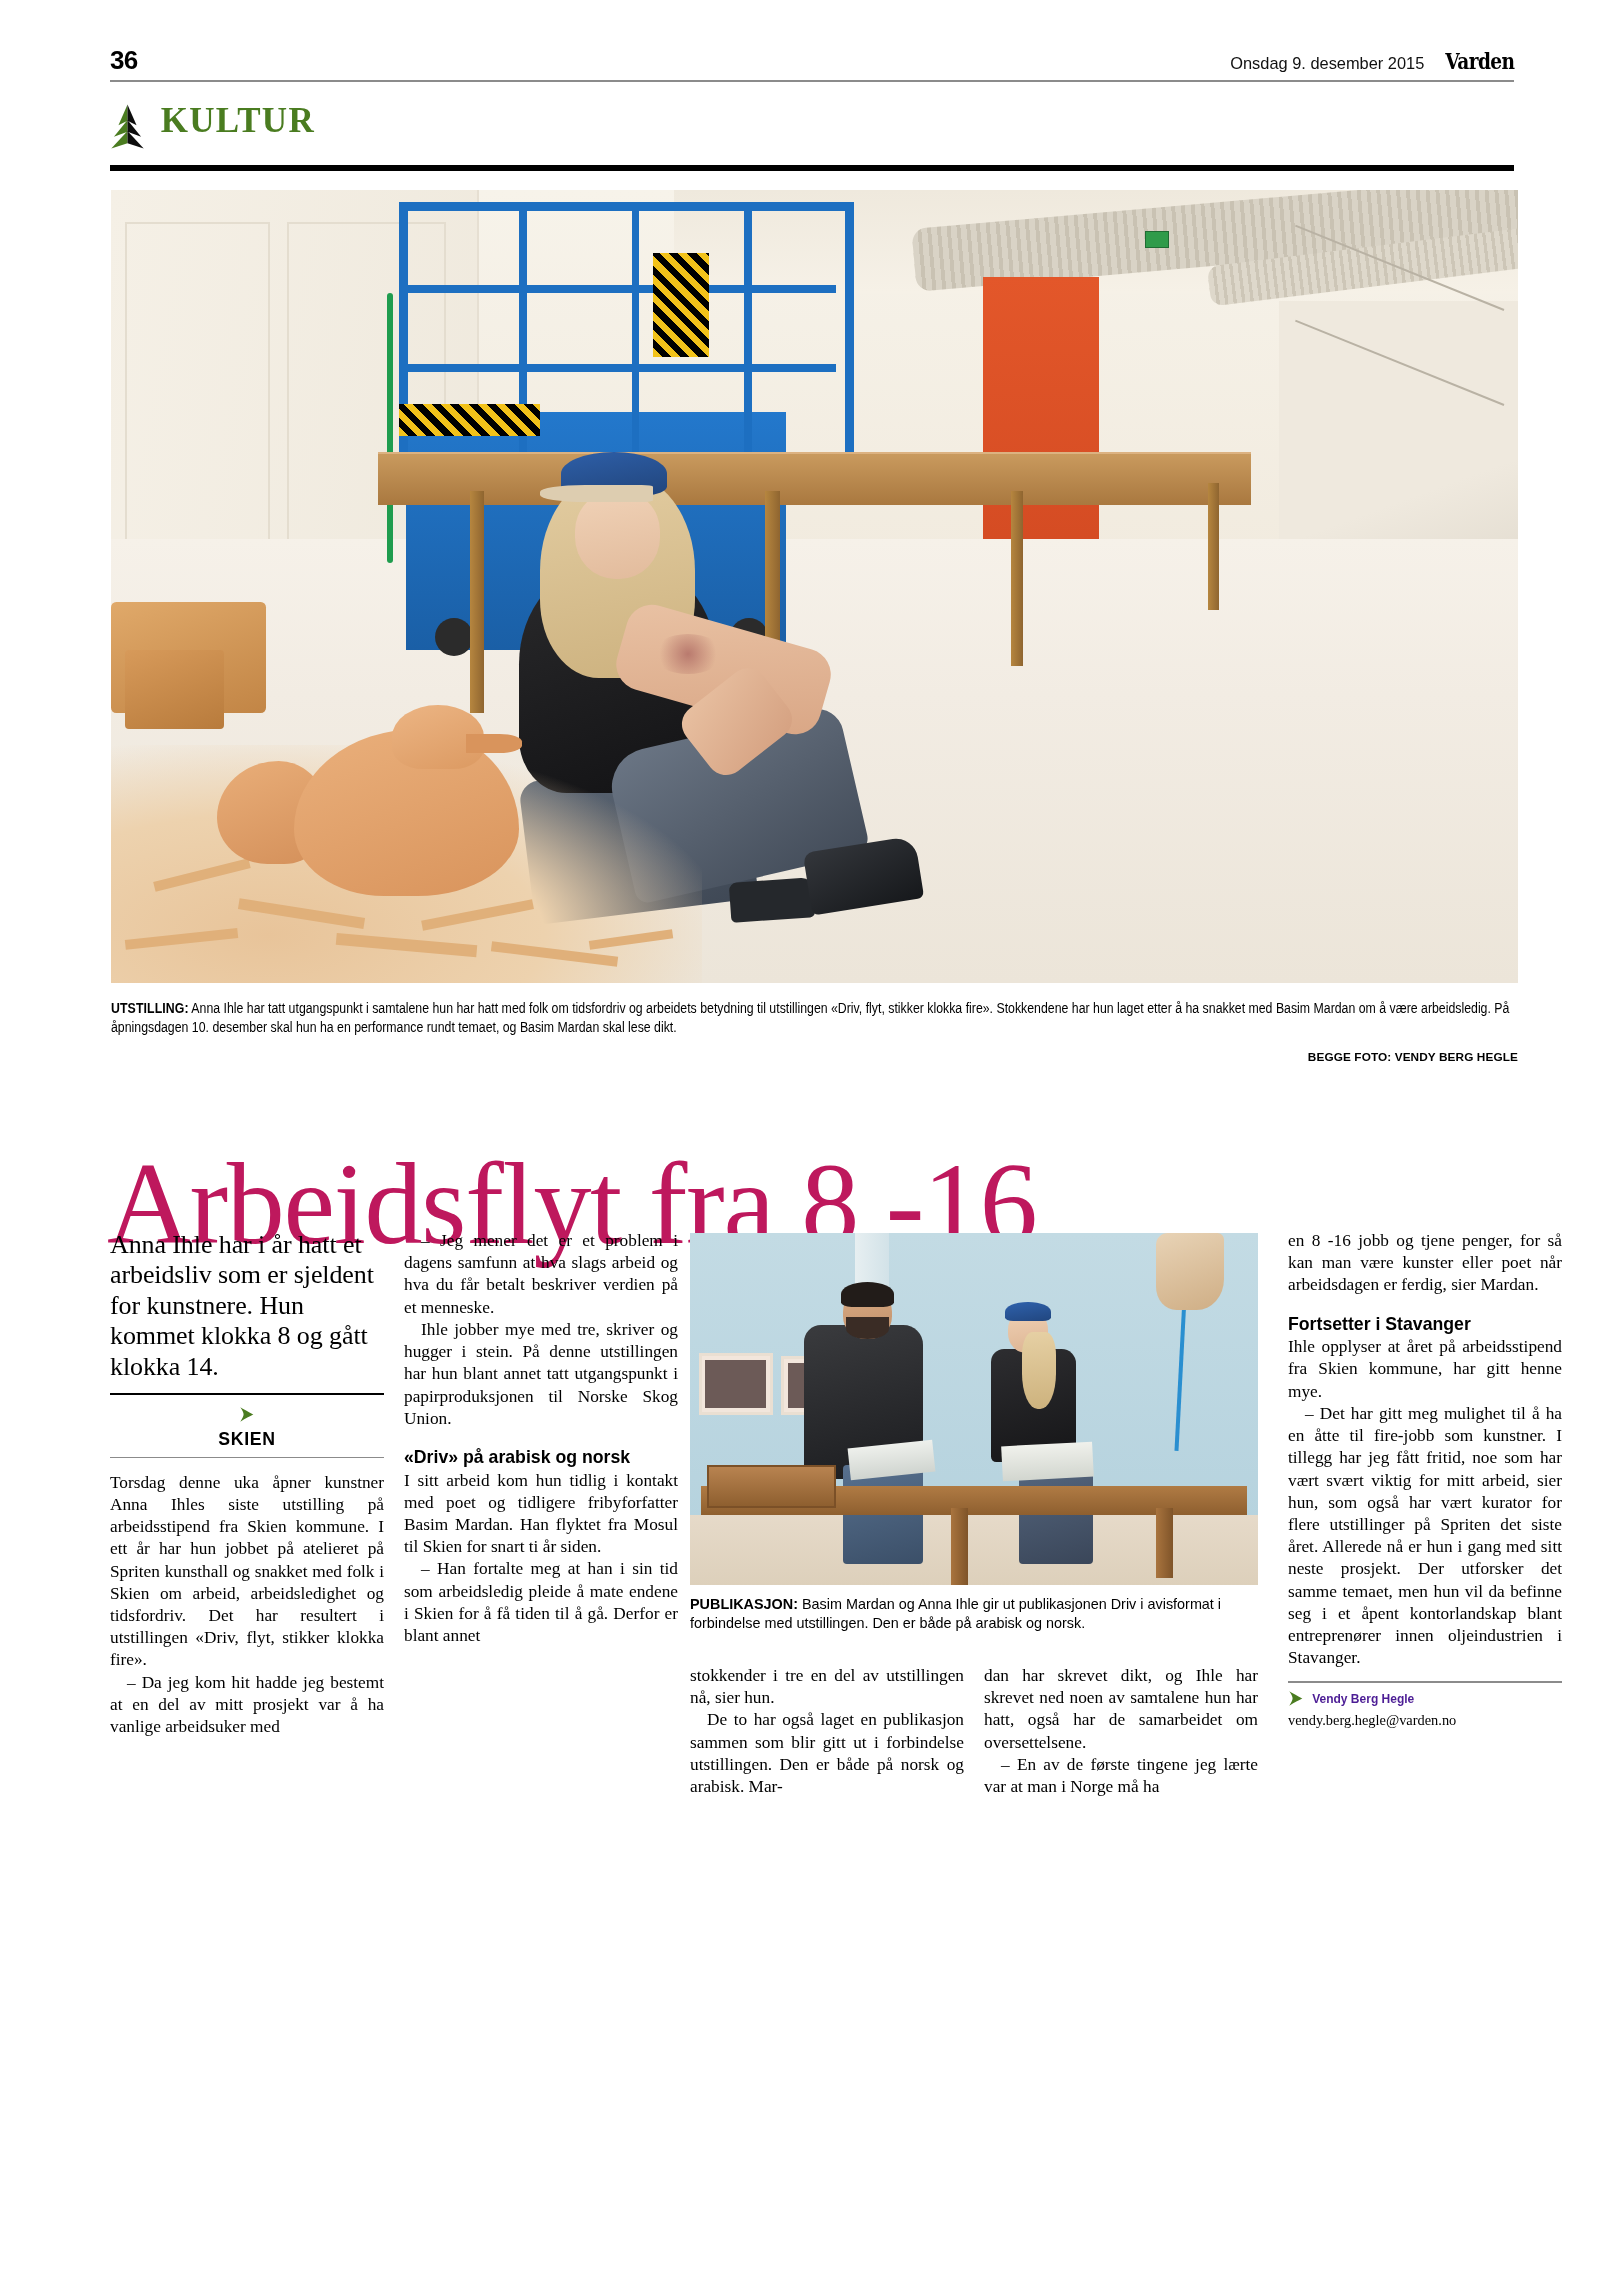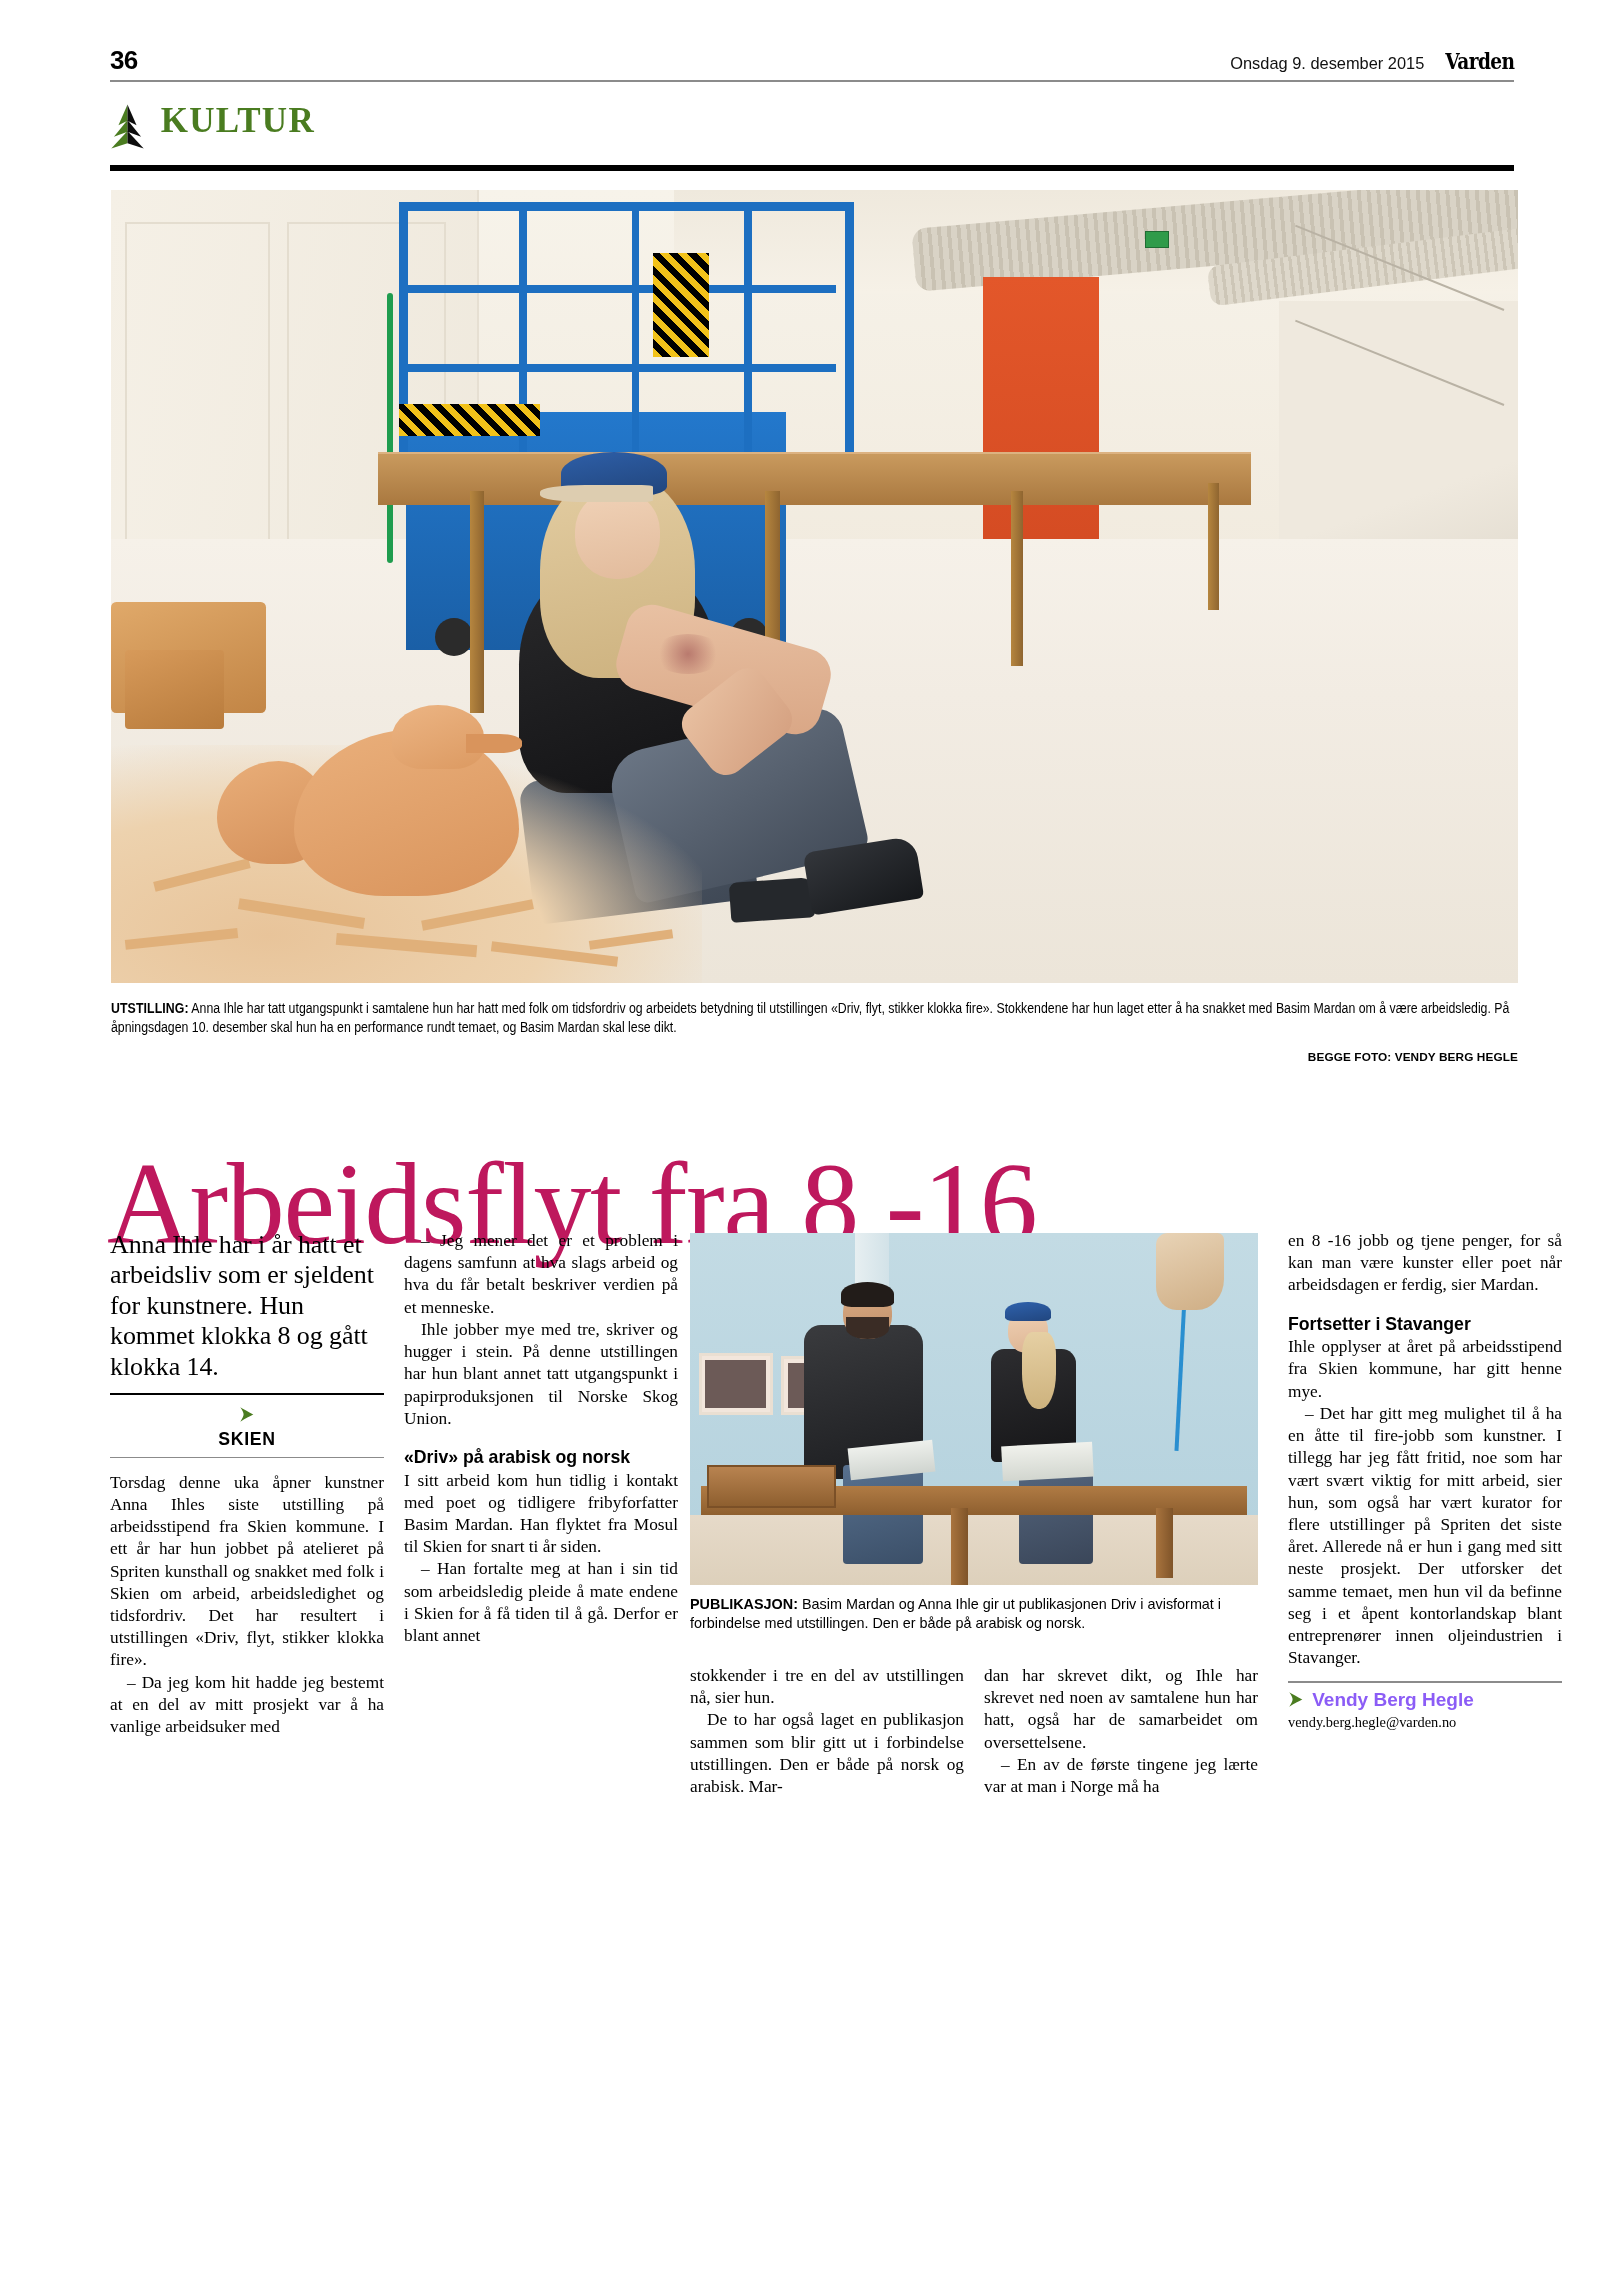--- a/index.html
+++ b/index.html
@@ -383,21 +383,21 @@
   .lower{position:absolute;left:690px;top:1665px;width:568px;}
   .lowcol{position:absolute;top:0;width:274px;}
   .lc1{left:0;}
   .lc2{left:294px;}
 
   
   .byline-rule{width:274px;height:1.3px;background:#8b8b8b;margin-top:11.8px;}
   .byline{display:flex;align-items:center;gap:8.5px;margin-top:7.9px;}
   .byline-name{
     font-family:"Liberation Sans", sans-serif;
-    font-weight:bold;font-size:19px;color:#8b5cf6;line-height:1;
+    font-weight:bold;font-size:12px;color:#4c1d95;line-height:1;
   }
   .byline-mail{
     font-family:"Liberation Serif", serif;
     font-size:14.4px;color:#000;margin-top:4.6px;
   }
 </style>
 </head>
 <body>
 
 <div class="page">

